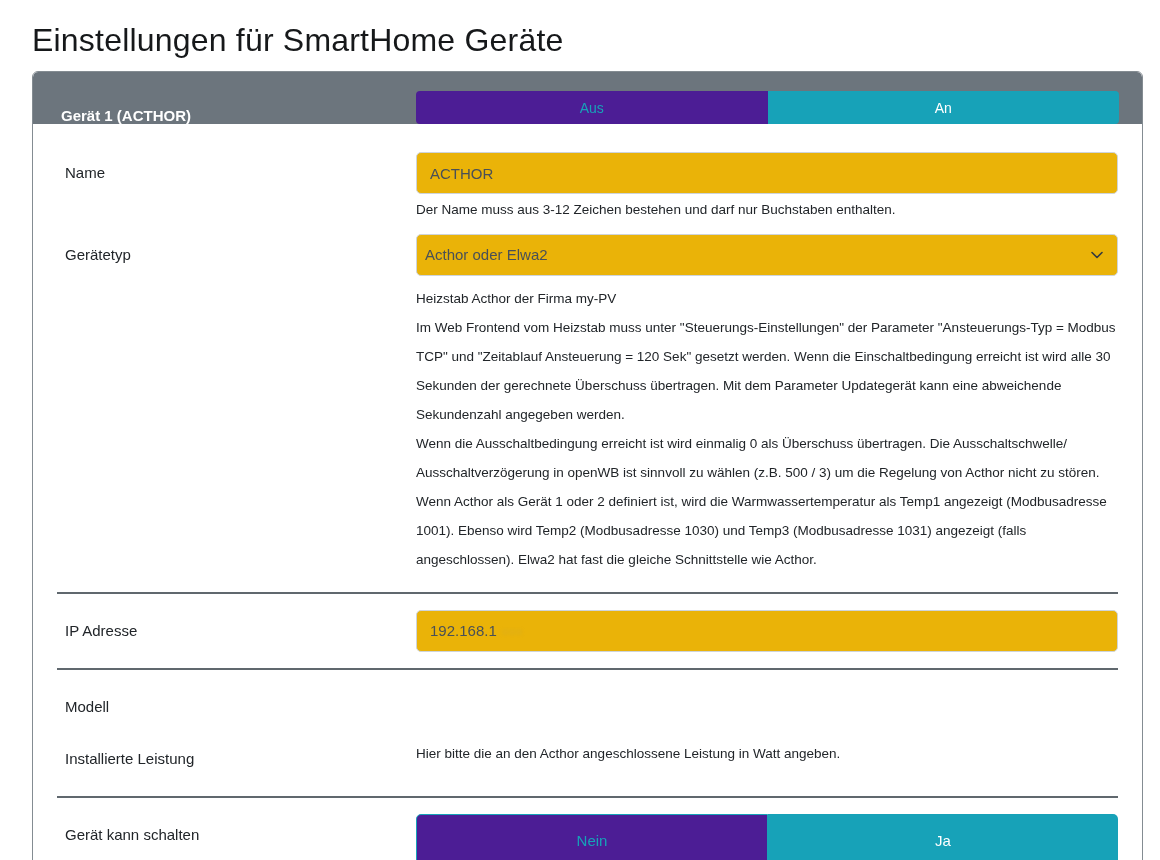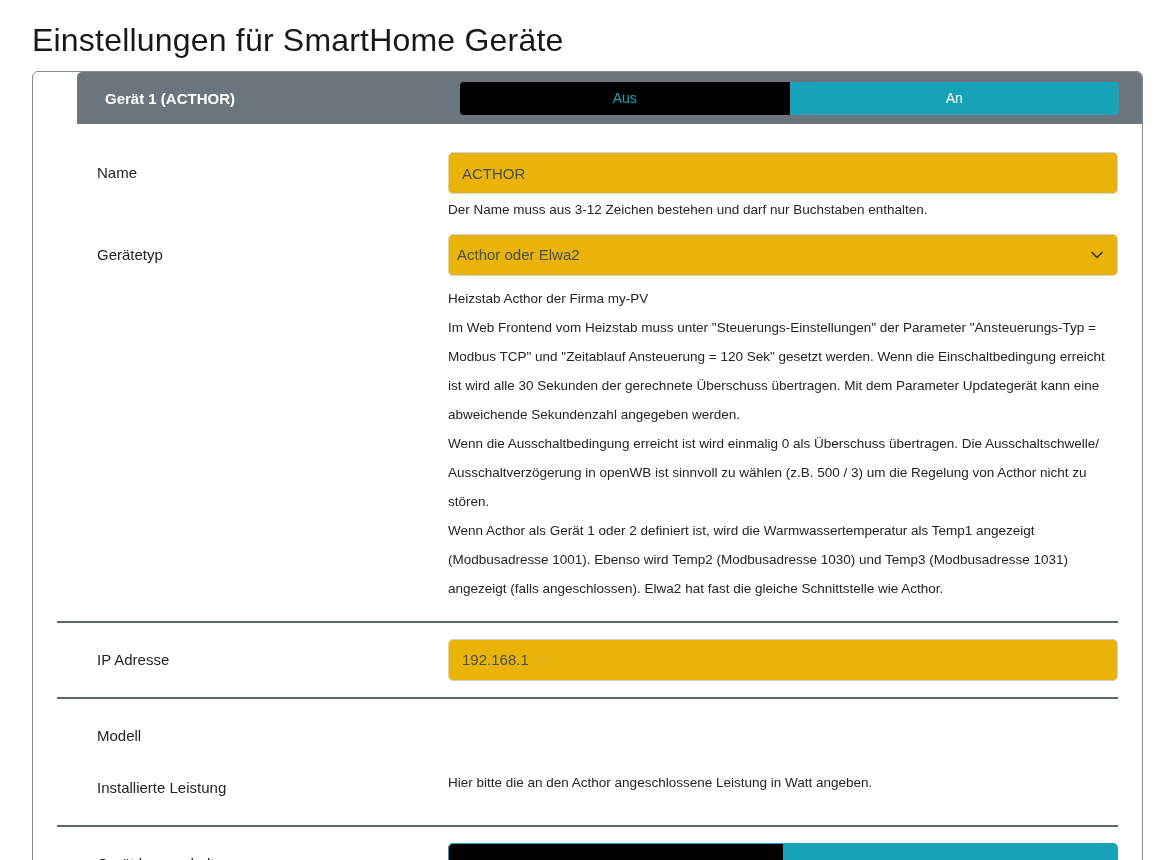--- a/index.html
+++ b/index.html
@@ -14,44 +14,43 @@
     margin-top: 22px; margin-bottom: 12px;
     font-size: 32px; font-weight: 400; color: #16181a;
     letter-spacing: 0.2px;
   }
   .card {
     border: 1px solid #848c92; border-radius: 6px;
     width: 1111px; overflow: hidden;
   }
   .card-header {
     background: #6c757d; height: 52px;
-    display: flex; align-items: center;
+    display: flex; align-items: flex-end;
     padding: 0 23px 0 28px;
     border-radius: 5px 5px 0 0;
-    margin-left: 44px;
   }
   .header-title {
     flex: 0 0 355px;
     color: #ffffff; font-weight: 700; font-size: 15px;
   }
   .btn-group { display: flex; flex: 1; }
   .btn {
     flex: 1; border: none; cursor: pointer;
     font-family: "Liberation Sans", sans-serif;
     font-size: 14px; line-height: 1;
     display: flex; align-items: center; justify-content: center;
   }
   .header-toggle .btn { height: 33px; }
-  .btn.off-state { background: #000000; color: #17a2b8; }
+  .btn.off-state { background: #4c1d95; color: #17a2b8; }
   .btn.on-state { background: #17a2b8; color: #ffffff; }
   .header-toggle .btn:first-child { border-radius: 4px 0 0 4px; }
   .header-toggle .btn:last-child { border-radius: 0 4px 4px 0; }
 
   .card-body { padding: 28px 24px 60px 24px; background: #ffffff; }
-  .form-row { display: flex; align-items: flex-start; margin-bottom: 14px; margin-left: 32px; }
+  .form-row { display: flex; align-items: flex-start; margin-bottom: 14px; }
   .form-row > label {
     flex: 0 0 359px; padding-left: 8px;
     font-size: 15px; color: #212529; line-height: 42px;
   }
   .control { flex: 1; min-width: 0; }
 
   .text-input, .fake-input, .select {
     width: 100%; height: 42px;
     border: 1px solid #ced4da; border-radius: 5px;
     background: #eab308; color: #495057;

